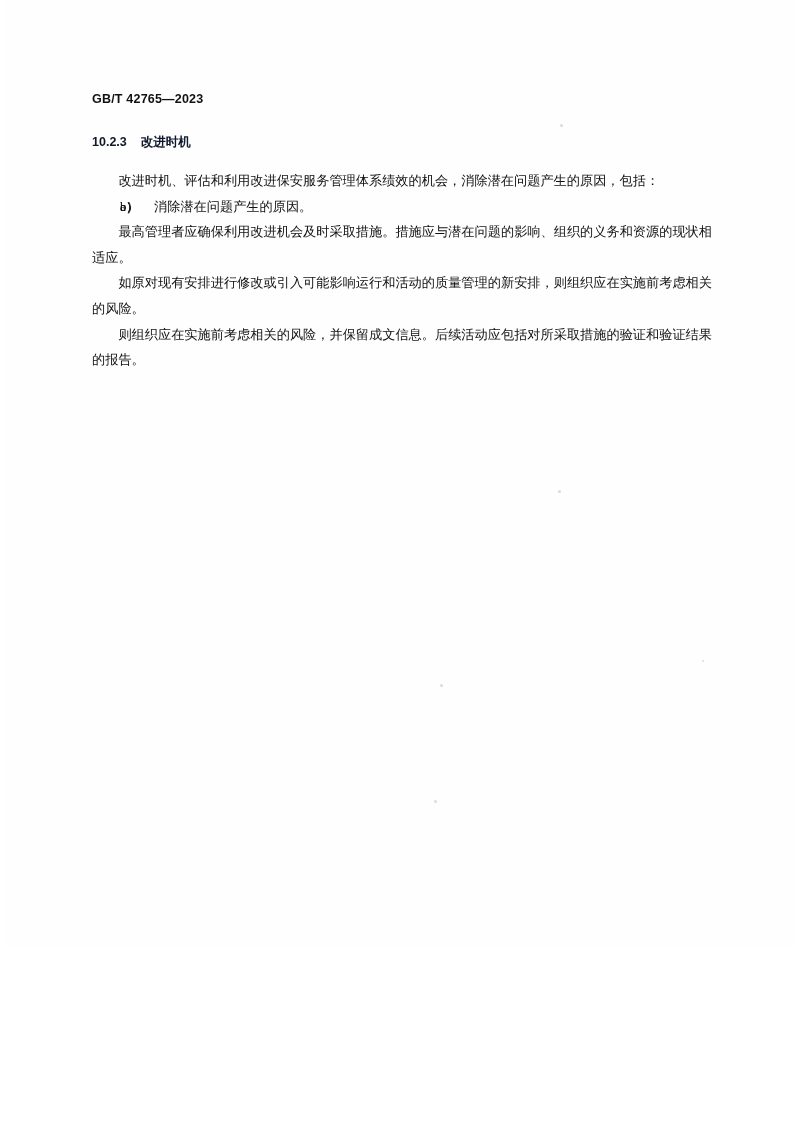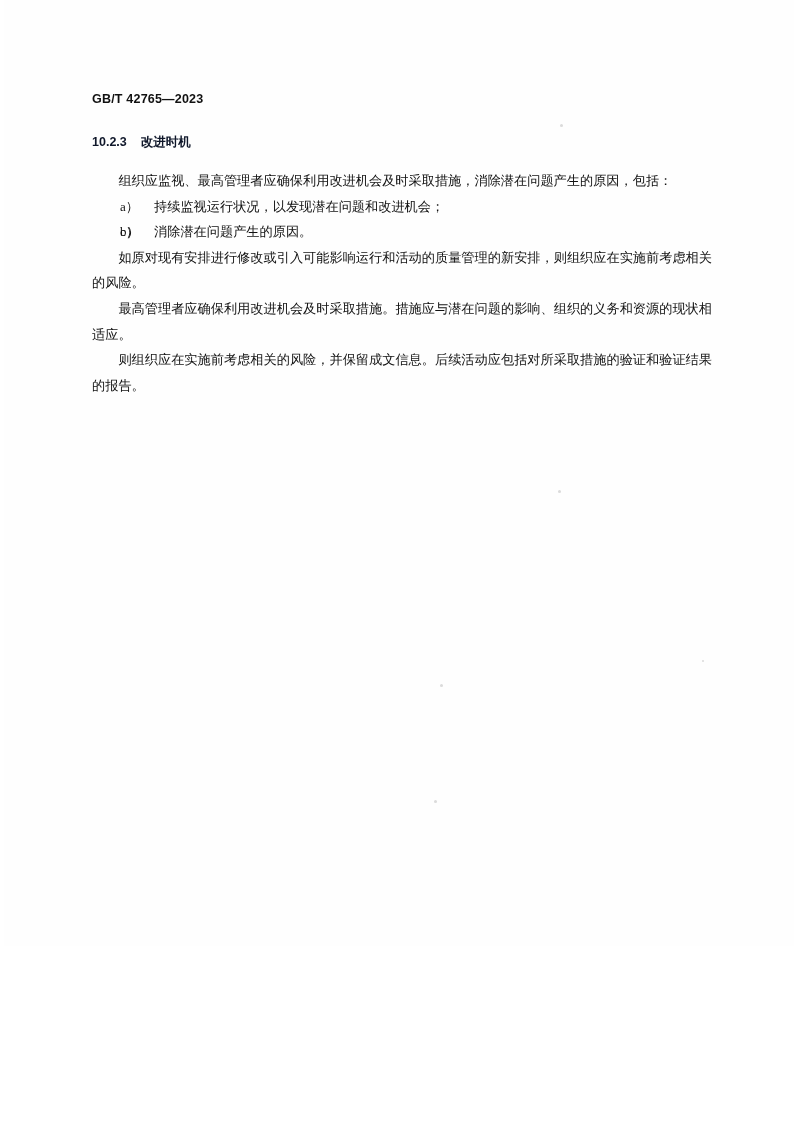--- a/index.html
+++ b/index.html
@@ -106,37 +106,36 @@
   <div class="speck" style="left:552px; top:962px; width:3px; height:3px;"></div>
 
   <div class="header">GB/T 42765—2023</div>
 
   <div class="clause-title">
     <span class="num">10.2.3</span><span>改进时机</span>
   </div>
 
   <div class="body-block">
 
-    <p class="para">组织应监视、最高管理者应确保利用改进机会及时采取措施，消除潜在问题产生的原因，包括：</p>
+    <p class="para">改进时机、评估和利用改进保安服务管理体系绩效的机会，消除潜在问题产生的原因，包括：</p>
 
     <ul class="list">
       <li>
         <span class="marker">a）</span>
-        <span>持续监视运行状况，以发现潜在问题和改进机会；</span>
       </li>
       <li>
         <span class="marker">b）</span>
       </li>
       <li>
         <span class="marker">c）</span>
         <span>消除潜在问题产生的原因。</span>
       </li>
     </ul>
 
+    <p class="para">最高管理者应确保利用改进机会及时采取措施。措施应与潜在问题的影响、组织的义务和资源的现状相适应。</p>
     <p class="para">如原对现有安排进行修改或引入可能影响运行和活动的质量管理的新安排，则组织应在实施前考虑相关的风险。</p>
-    <p class="para">最高管理者应确保利用改进机会及时采取措施。措施应与潜在问题的影响、组织的义务和资源的现状相适应。</p>
     <p class="para">则组织应在实施前考虑相关的风险，并保留成文信息。后续活动应包括对所采取措施的验证和验证结果的报告。</p>
 
   </div>
 
   <div class="page-number">32</div>
 
 </div>
 
 </body></html>

